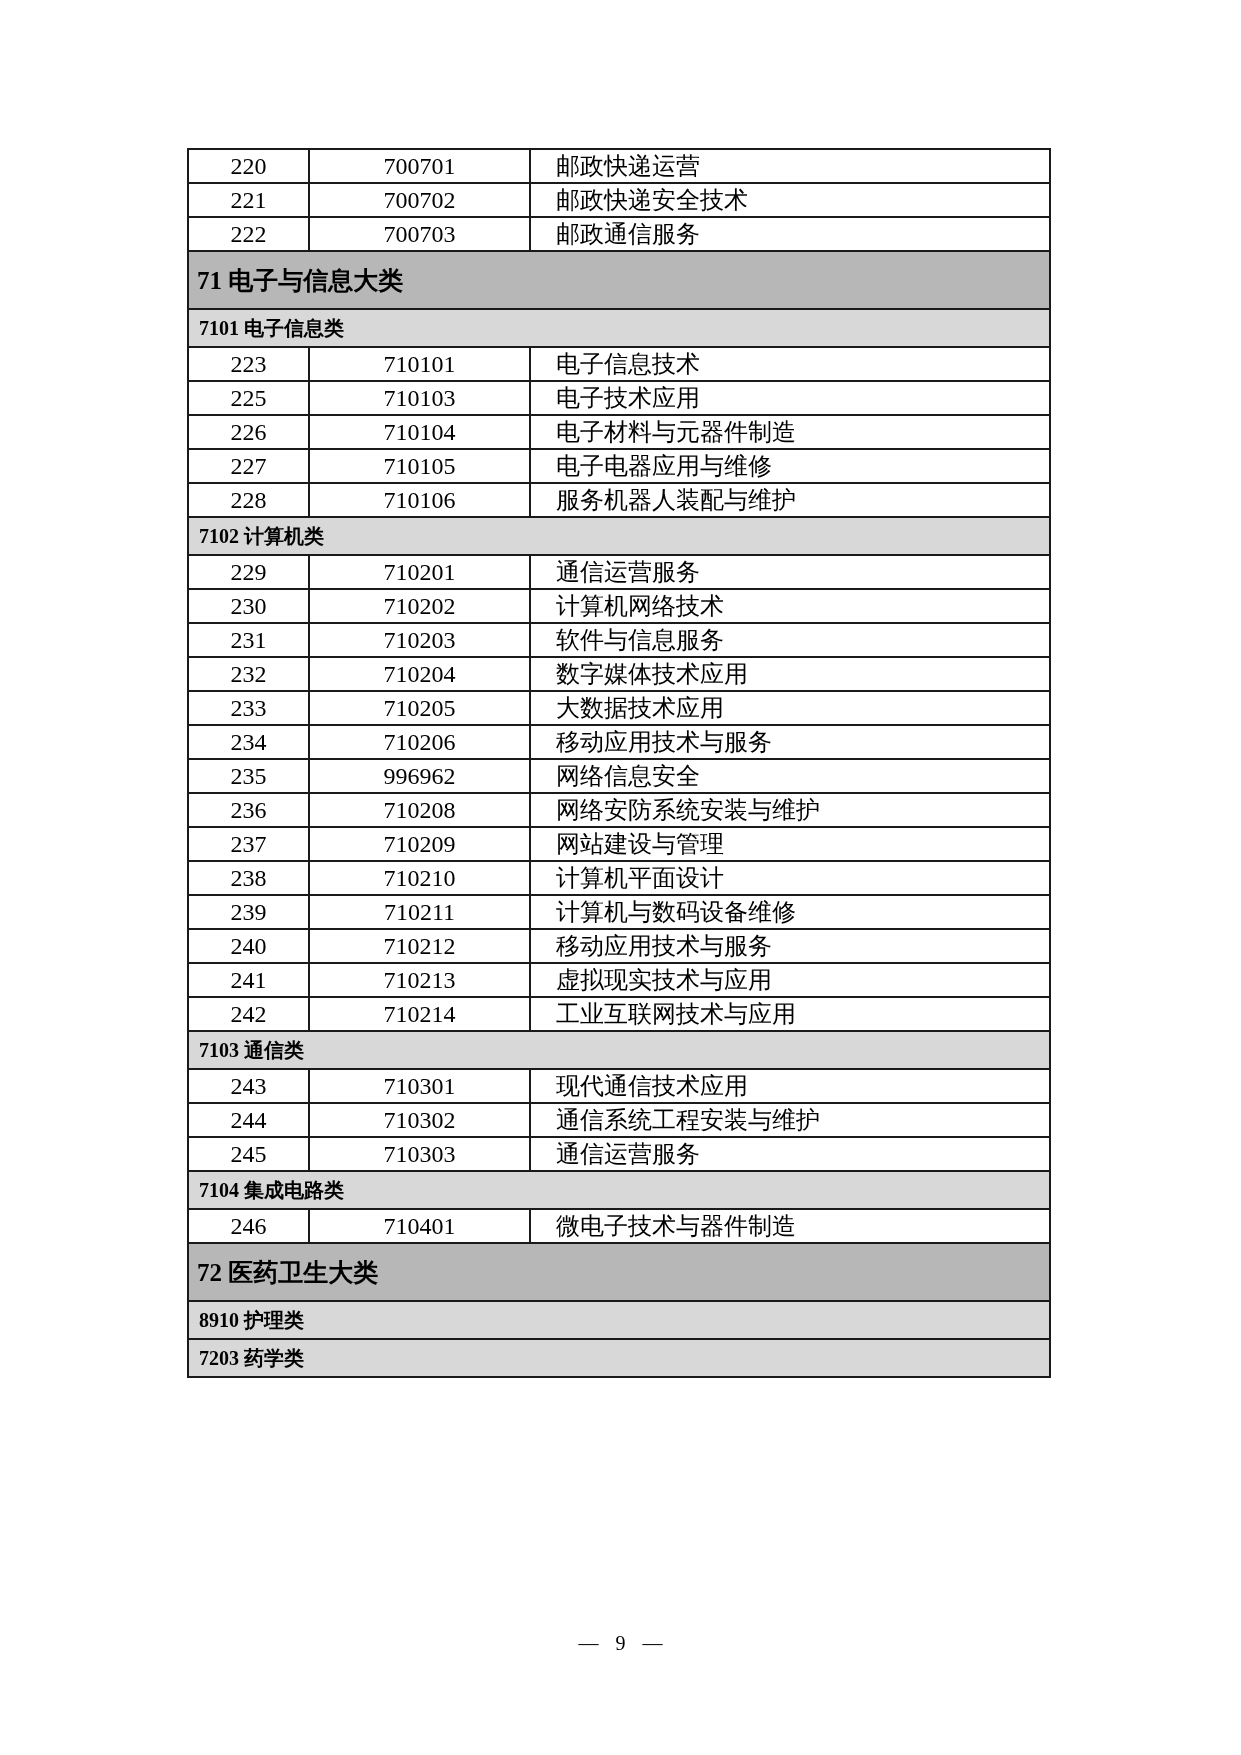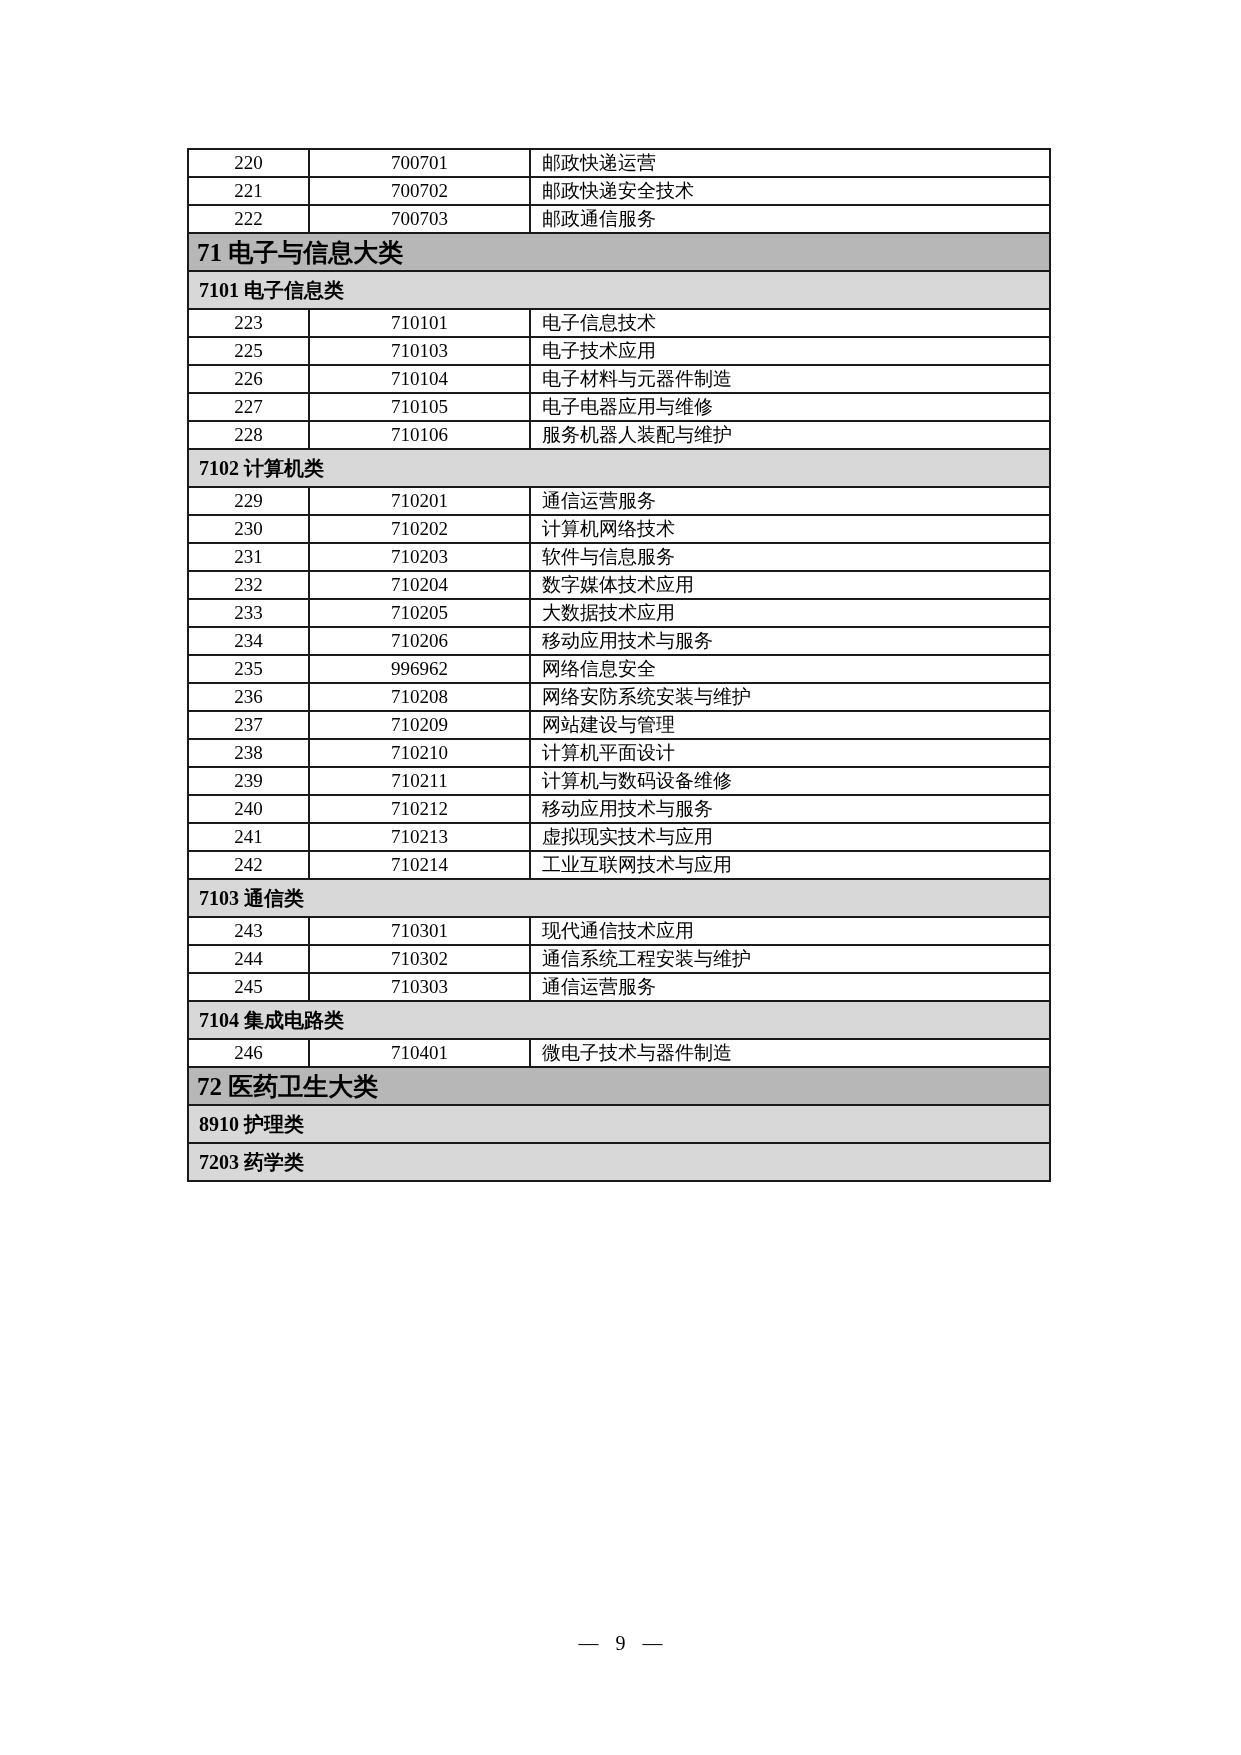--- a/index.html
+++ b/index.html
@@ -27,25 +27,25 @@
   }
   .col-seq  { width: 121px; }
   .col-code { width: 221px; }
   .col-name { width: 520px; }
   td {
     border: 2px solid var(--border-c, #1a1a1a);
     padding: 0;
     overflow: hidden;
     white-space: nowrap;
   }
-  tr.data-row { height: 25px; font-size: 19px; }
+  tr.data-row { height: 25px; font-size: 24px; }
   tr.data-row td.cell-seq,
   tr.data-row td.cell-code { text-align: center; }
-  tr.data-row td.cell-name { text-align: left; padding-left: 11px; }
-  tr.category-row { height: 38px; }
+  tr.data-row td.cell-name { text-align: left; padding-left: 25px; }
+  tr.category-row { height: 58px; }
   tr.category-row td {
     background: var(--cat-bg, #b7b7b7);
     font-weight: bold;
     font-size: 25px;
     text-align: left;
     padding-left: 8px;
   }
   tr.subcategory-row { height: 38px; }
   tr.subcategory-row td {
     background: var(--sub-bg, #d8d8d8);

